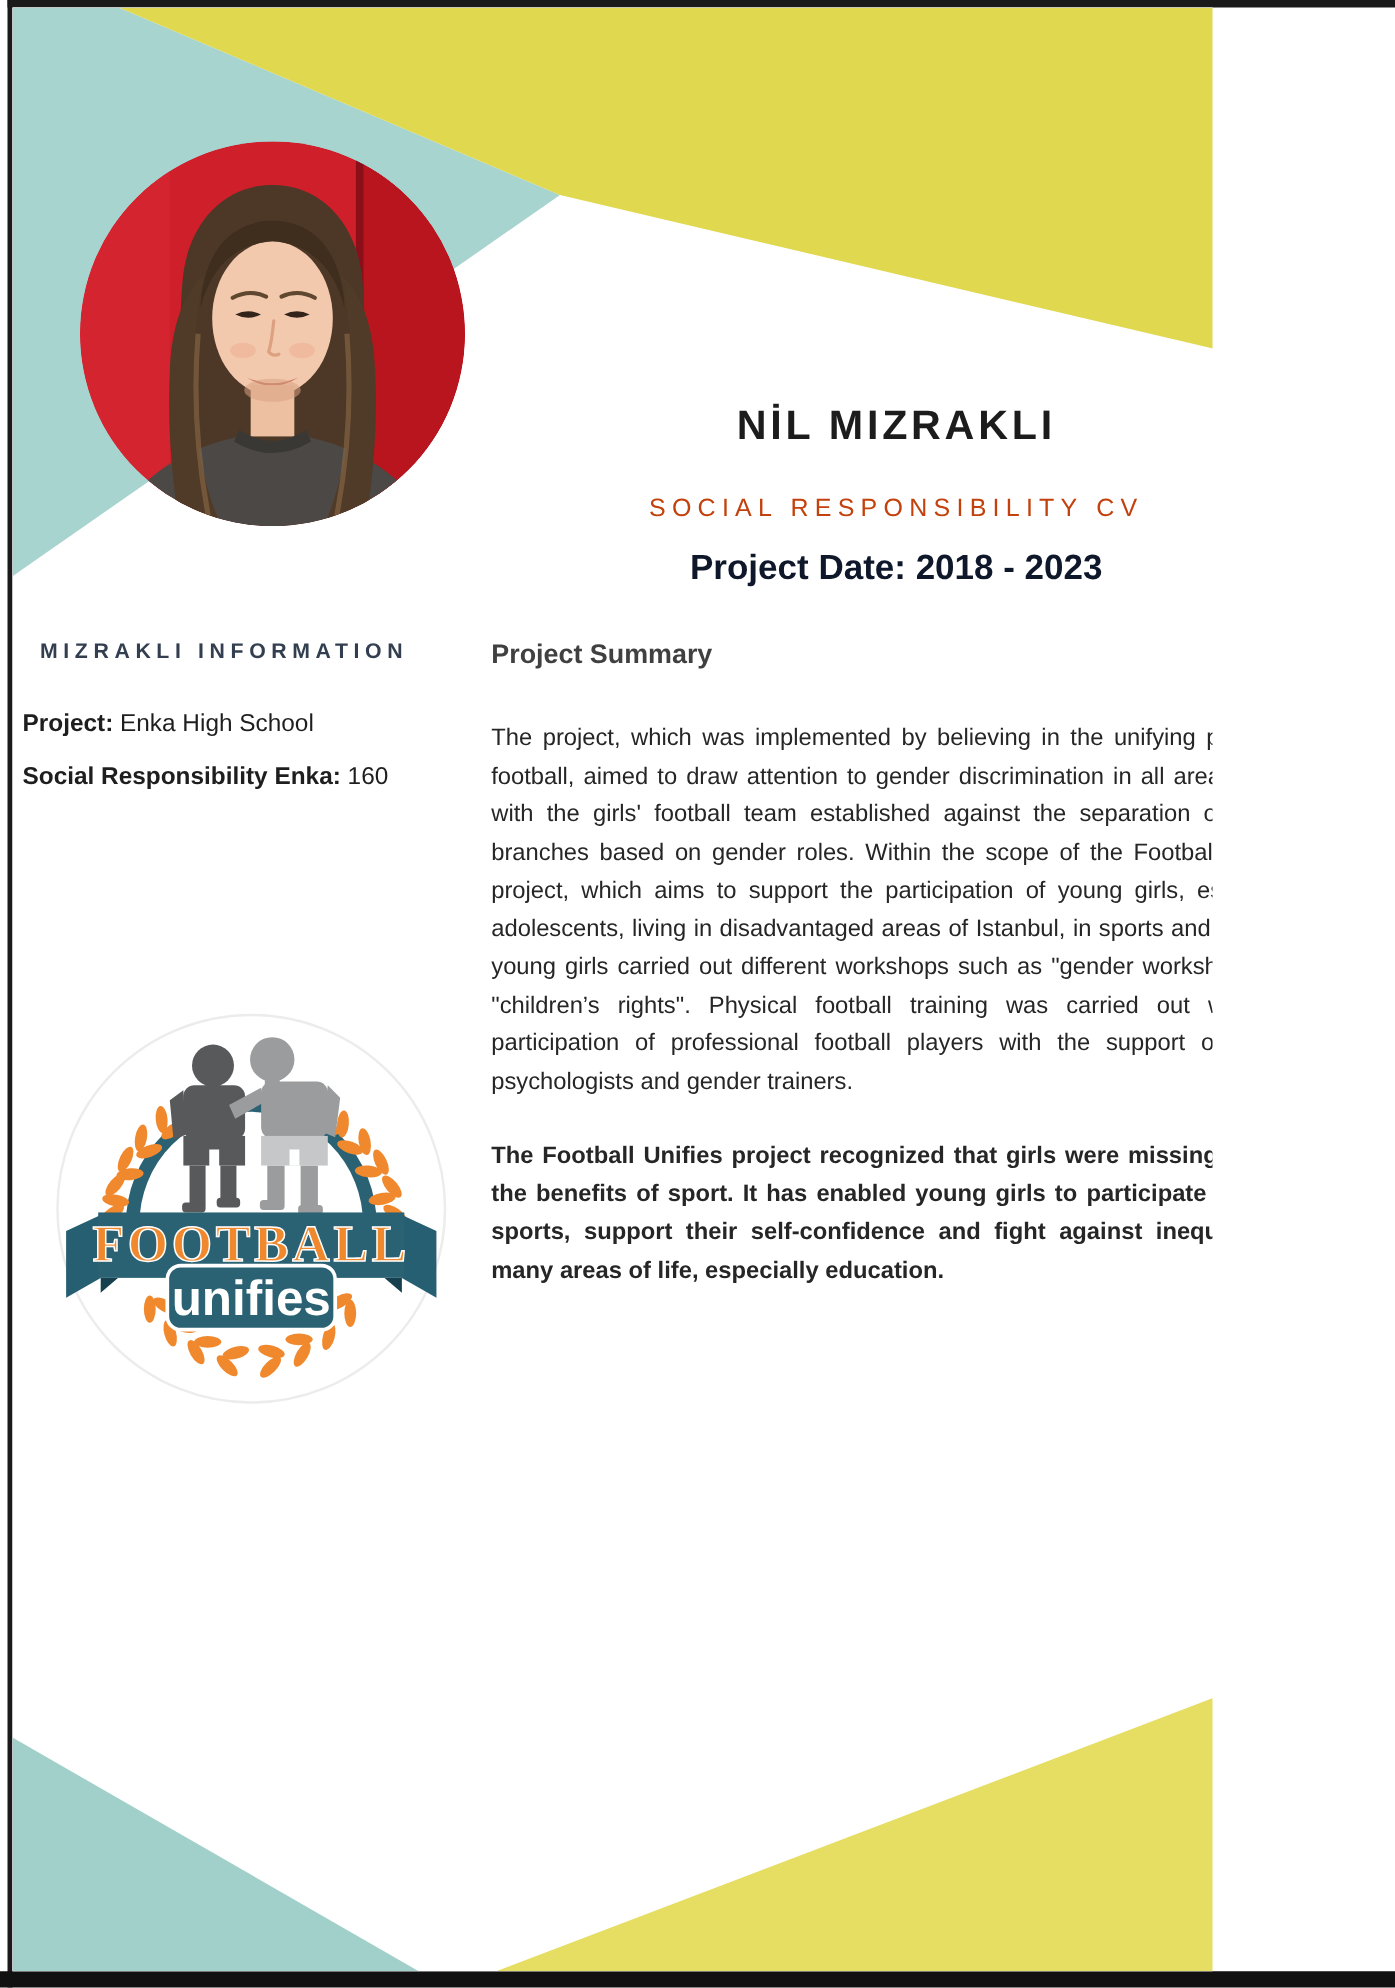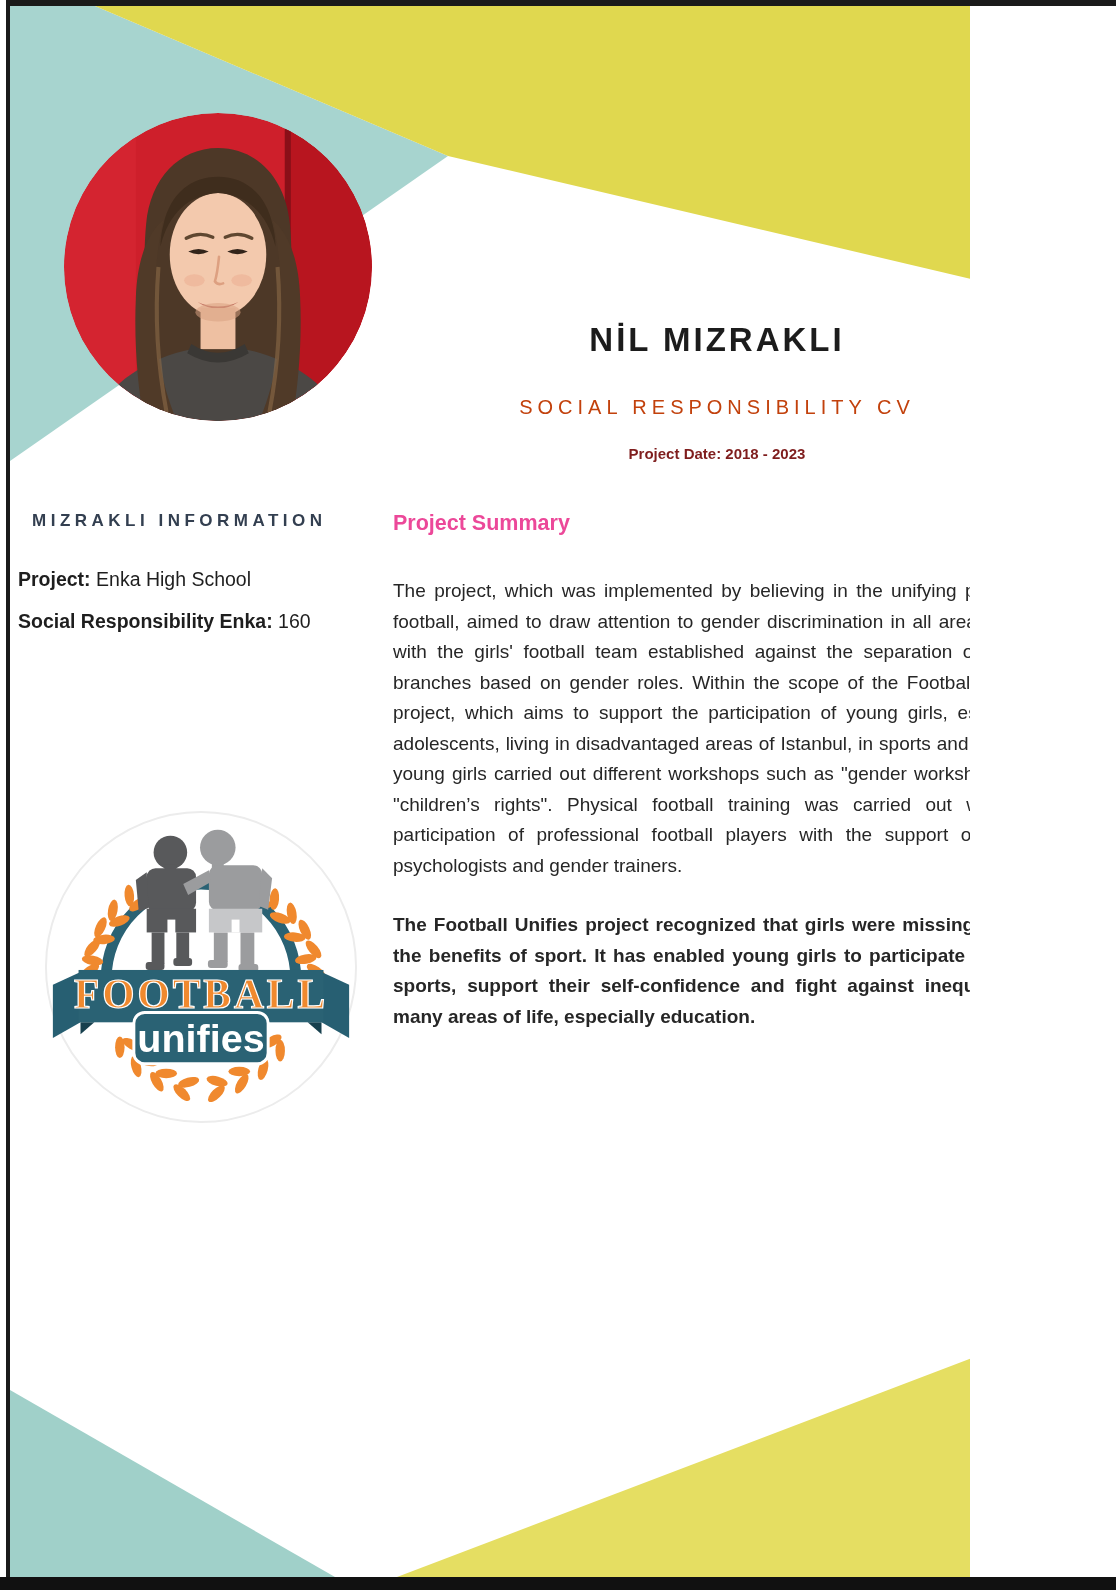--- a/index.html
+++ b/index.html
@@ -10,33 +10,33 @@
   .page { position:absolute; left:10px; top:6px; width:960px; height:1571px; background:#fff; overflow:hidden; }
 
   .corner-shapes { position:absolute; left:0; top:0; width:1106px; height:1571px; }
 
   .photo { position:absolute; left:54px; top:107px; width:308px; height:308px; border-radius:50%; overflow:hidden; }
   .photo svg { display:block; width:100%; height:100%; }
 
   .header { position:absolute; left:383px; top:314px; width:648px; text-align:center; color:#1c1c1c; }
   .header h1 { font-size:33px; font-weight:bold; letter-spacing:3px; line-height:40px; }
   .subtitle { margin-top:34px; font-size:20px; letter-spacing:5px; color:#c2410c; line-height:26px; }
-  .proj-date { margin-top:21px; font-size:15px; font-weight:bold; color:#7f1d1d; line-height:26px; }
+  .proj-date { margin-top:21px; font-size:28px; font-weight:bold; color:#0f172a; line-height:26px; }
 
   .pi-heading { position:absolute; left:22px; top:505px; font-size:17px; font-weight:bold;
                 letter-spacing:4.5px; color:#333f50; }
   .pi-lines { position:absolute; left:8px; top:559px; width:370px; font-size:19.5px; color:#1e1e1e; }
   .pi-lines p { line-height:28px; margin-bottom:14px; white-space:nowrap; }
   .pi-lines .lbl { font-weight:bold; }
 
   .logo { position:absolute; left:33px; top:803px; width:316px; height:316px; }
   .logo svg { display:block; width:100%; height:100%; }
 
   .summary { position:absolute; left:383px; top:503px; width:648px; color:#262626; }
-  .summary h2 { font-size:21.5px; font-weight:bold; color:#ec4899; line-height:28px; margin-bottom:39px; }
+  .summary h2 { font-size:21.5px; font-weight:bold; color:#404040; line-height:28px; margin-bottom:39px; }
   .summary p { font-size:19px; line-height:30.5px; text-align:justify; }
   .summary p + p { margin-top:29px;font-weight:bold; }
 
   text { font-family:"Liberation Sans", sans-serif; }
   .ribbon-text { font-family:"Liberation Serif", serif; font-weight:bold; }
 </style>
 </head>
 <body>
 
 <div class="frame-top"></div>

